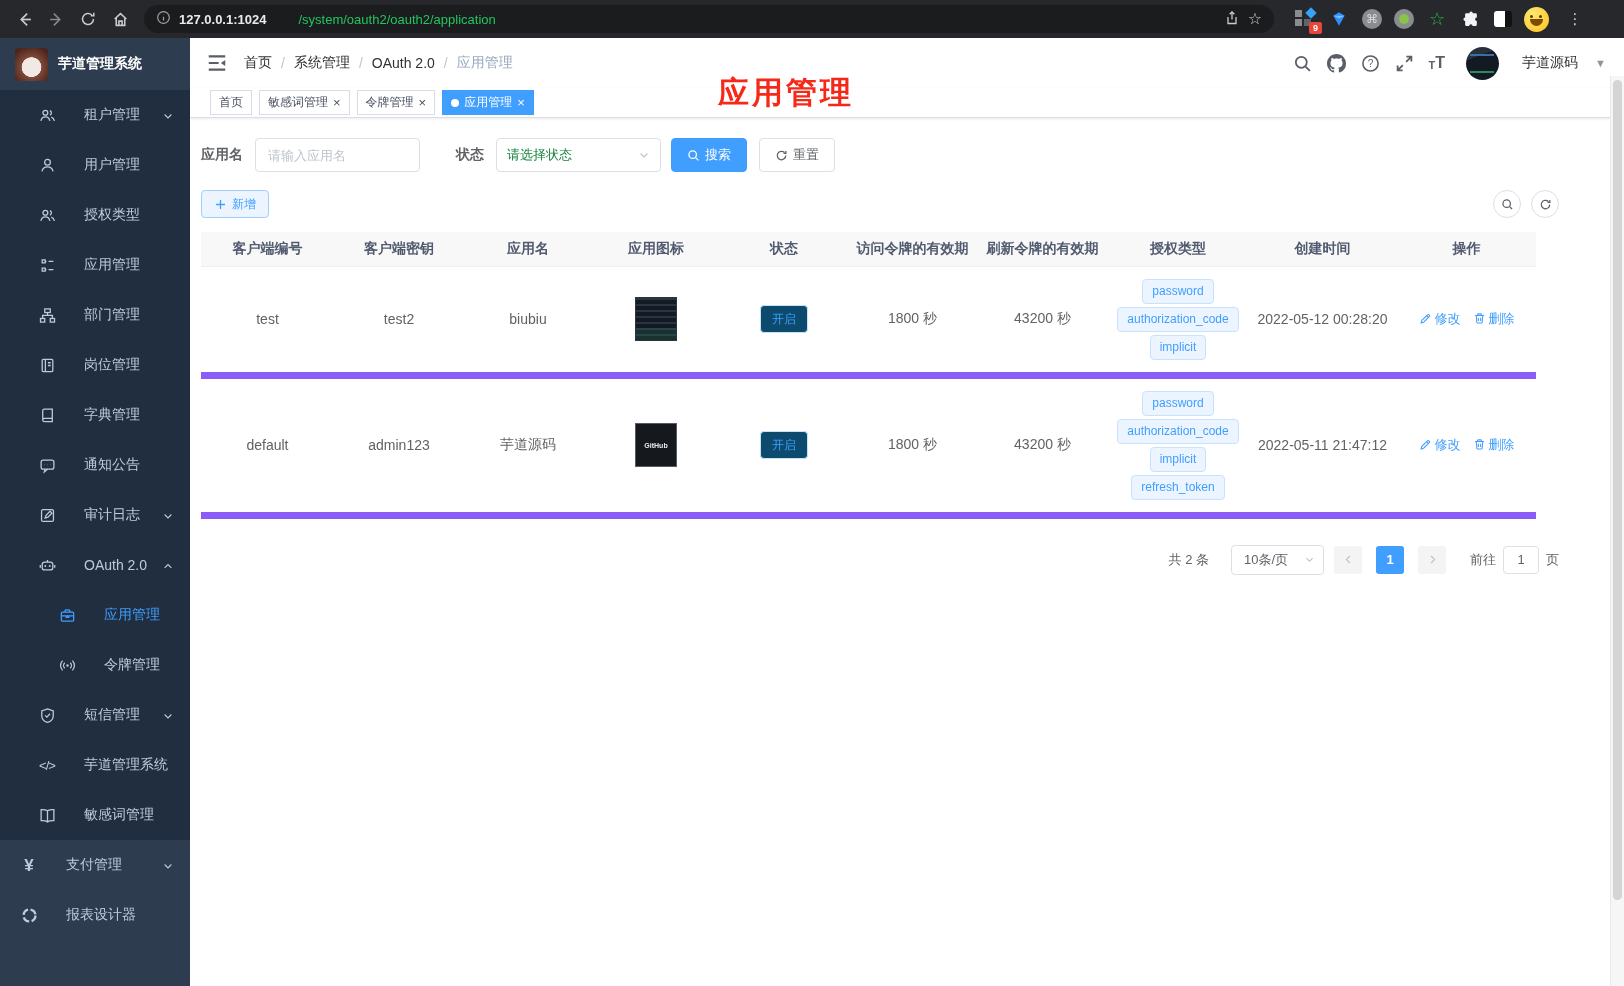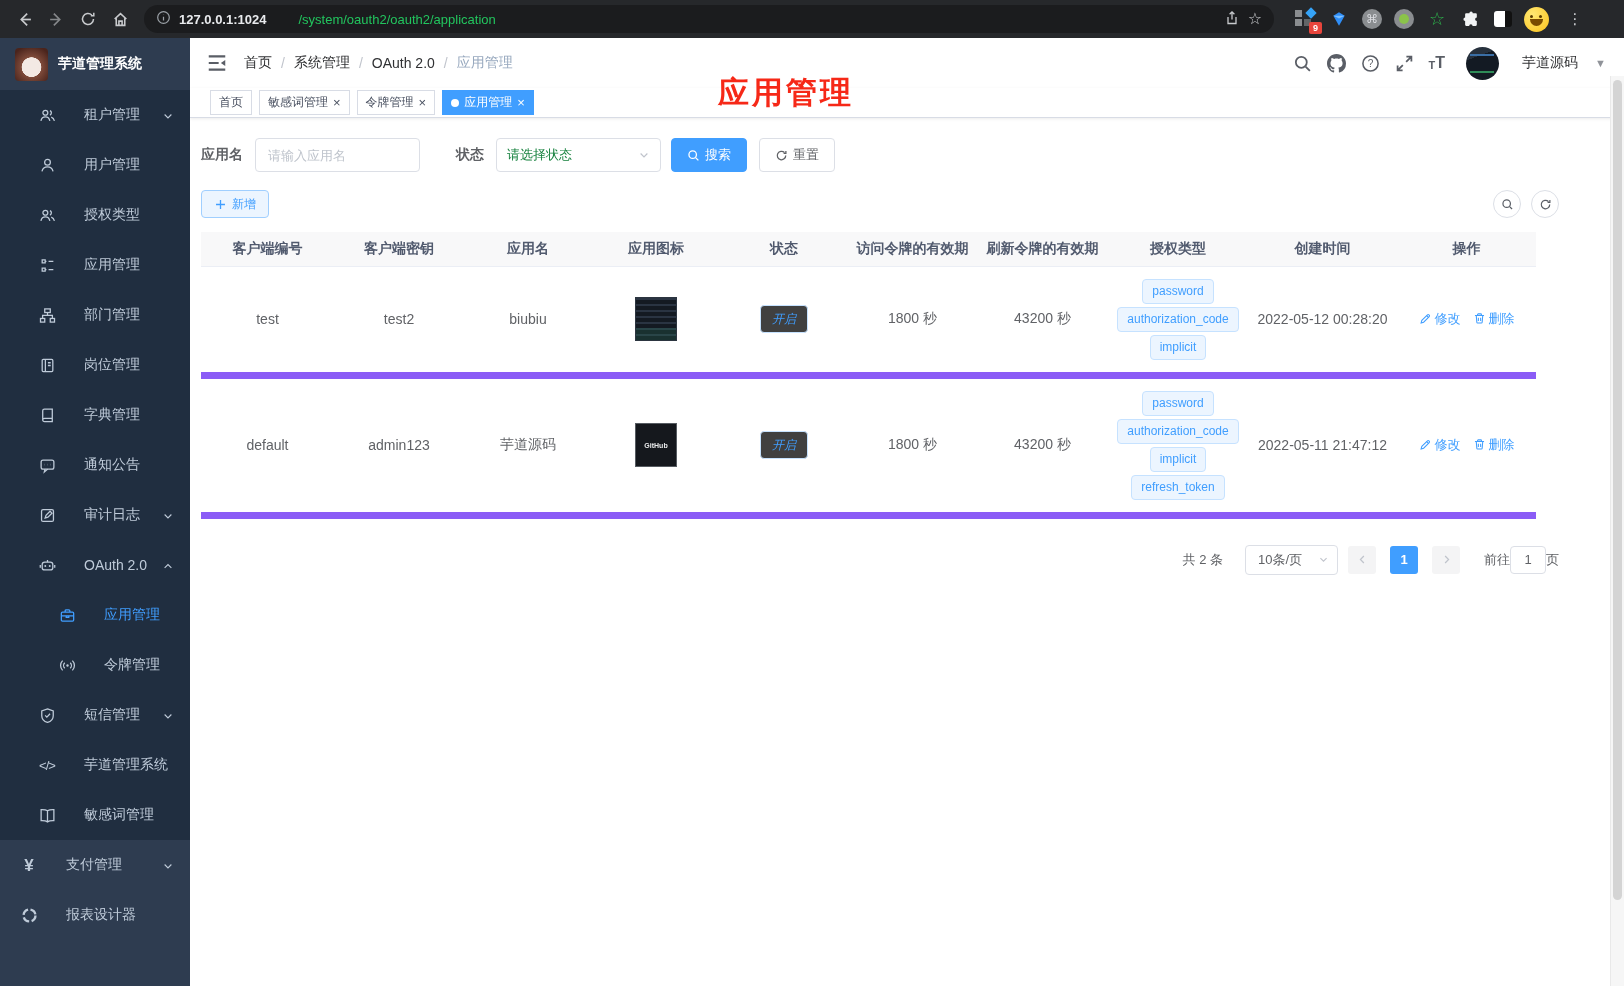--- a/index.html
+++ b/index.html
@@ -105,21 +105,21 @@
   .circle-btn { width:28px; height:28px; border-radius:50%; border:1px solid #dcdfe6; background:#fff;
     color:#5a5e66; display:flex; align-items:center; justify-content:center; cursor:pointer; }
   .circle-btn svg { width:13px; height:13px; }
 
   
   table { margin-top:14px; border-collapse:collapse; table-layout:fixed; width:1335px; font-size:14px; color:#606266; }
   thead th { background:#f8f8f9; height:34px; font-weight:bold; color:#515a6e; font-size:14px; }
   tbody td { border-bottom:7px solid #8b5cf6; text-align:center; padding:12px 0; vertical-align:middle; }
   tbody tr:first-child td { border-top:1px solid #ebeef5; }
   .status-tag { display:inline-flex; align-items:center; height:28px; padding:0 11px; font-size:12px;
-    color:#409eff; background:#404040; border:1px solid #c6e2ff; border-radius:4px;font-style:italic; }
+    color:#409eff; background:#0c4a6e; border:1px solid #c6e2ff; border-radius:4px; }
   .grants { display:flex; flex-direction:column; align-items:center; gap:3px; overflow:hidden; }
   .g-tag { display:inline-flex; align-items:center; height:25px; padding:0 9px; font-size:12px; color:#409eff;
     background:#ecf5ff; border:1px solid #c6e2ff; border-radius:4px; white-space:nowrap; max-width:100%; overflow:hidden; }
   .thumb { width:42px; height:44px; margin:0 auto; }
   .thumb.dash { background:repeating-linear-gradient(180deg,#2a3442 0 2px,#141a22 2px 6px);
     border:1px solid #2c3540; box-shadow:inset 0 -12px 0 rgba(40,120,90,.25); }
   .thumb.github { background:#15181d; border:1px solid #565b61; display:flex; align-items:center; justify-content:center; }
   .thumb.github span { color:#e9eaeb; font-size:7px; font-weight:bold; }
   .op-link { color:#409eff; font-size:13px; display:inline-flex; align-items:center; gap:3px; cursor:pointer; }
   .op-link + .op-link { margin-left:12px; }
@@ -129,21 +129,21 @@
   .pagination { margin-top:26px; display:flex; align-items:center; justify-content:flex-end; font-size:13px;
     color:#606266; gap:10px; }
   .pg-total { margin-right:4px; }
   .pg-size { width:93px; height:30px; border:1px solid #dcdfe6; border-radius:4px; display:flex; align-items:center;
     justify-content:space-between; padding:0 8px 0 12px; cursor:pointer;margin-left:8px; }
   .pg-size svg { width:11px; height:11px; color:#c0c4cc; }
   .pg-btn { min-width:28px; height:28px; border-radius:3px; background:#f4f4f5; color:#c0c4cc; display:flex;
     align-items:center; justify-content:center; cursor:pointer; }
   .pg-btn svg { width:11px; height:11px; }
   .pg-btn.cur { background:#409eff; color:#fff; font-weight:bold; margin:0 4px; }
-  .pg-goto { display:flex; align-items:center; margin-left:14px; }
+  .pg-goto { display:flex; align-items:center; gap:7px; margin-left:14px; }
   .pg-goto input { width:36px; height:28px; border:1px solid #dcdfe6; border-radius:4px; text-align:center;
     font-size:13px; color:#606266; outline:none; font-family:inherit; }
 
   
   .scrollbar { position:absolute; right:0; top:38px; width:14px; height:948px; background:#f6f6f6;
     border-left:1px solid #e9e9e9; z-index:20; }
   .scrollbar .thumbbar { position:absolute; left:2px; right:2px; top:4px; height:820px; border-radius:6px; background:#d4d4d4; }
 </style>
 </head>
 <body>

